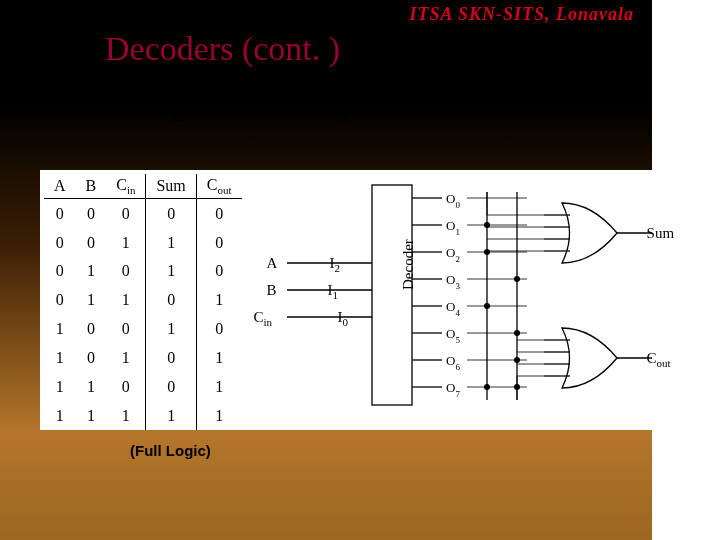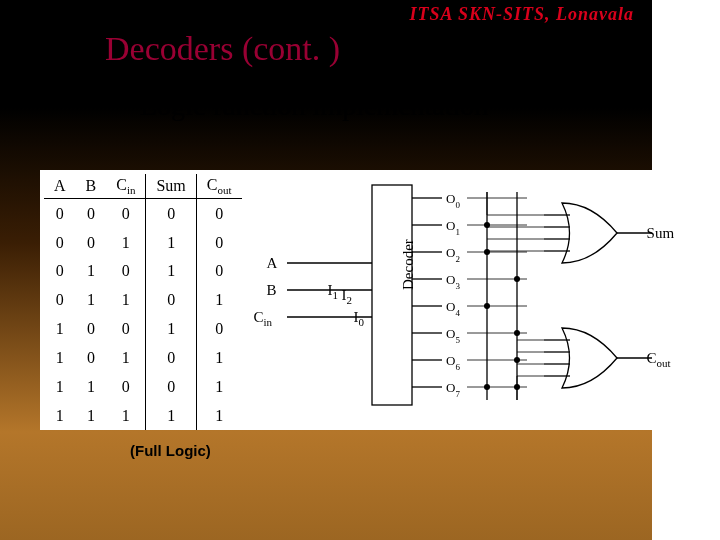--- a/index.html
+++ b/index.html
@@ -164,23 +164,23 @@
           <line x1="275" y1="230" x2="275" y2="206" stroke="#000" stroke-width="0.8" fill="none"></line>
           <line x1="275" y1="170" x2="302" y2="170" stroke="#000" stroke-width="0.8" fill="none"></line>
           <line x1="275" y1="206" x2="302" y2="206" stroke="#000" stroke-width="0.8" fill="none"></line>
           <line x1="275" y1="182" x2="302" y2="182" stroke="#000" stroke-width="0.8" fill="none"></line>
           <line x1="275" y1="194" x2="302" y2="194" stroke="#000" stroke-width="0.8" fill="none"></line>
         </svg>
       
       <span class="lbl" style="top:85px;left:25px;" id="inA">A</span>
       <span class="lbl" style="top:112px;left:25px;" id="inB">B</span>
       <span class="lbl" style="top:139px;left:12px;" id="inC">C<sub>in</sub></span>
-      <span class="lbl" style="top:85px;left:100px;margin-top:32px;" id="pi2">I<sub>2</sub></span>
+      <span class="lbl" style="top:85px;left:88px;" id="pi2">I<sub>2</sub></span>
       <span class="lbl" style="top:112px;left:86px;" id="pi1">I<sub>1</sub></span>
-      <span class="lbl" style="top:139px;left:112px;" id="pi0">I<sub>0</sub></span>
+      <span class="lbl" style="top:139px;left:96px;" id="pi0">I<sub>0</sub></span>
       <span class="lbl" style="top:120px;left:158px;transform:rotate(-90deg);transform-origin:left top;">Decoder</span>
       <span class="lbl" style="top:55px;left:405px;" id="sumLbl">Sum</span>
       <span class="lbl" style="top:180px;left:405px;" id="coutLbl">C<sub>out</sub></span>
     </div>
   </div>
 
   <div class="full-adder">(Full Logic)</div>
 </div>
 
 </body></html>

